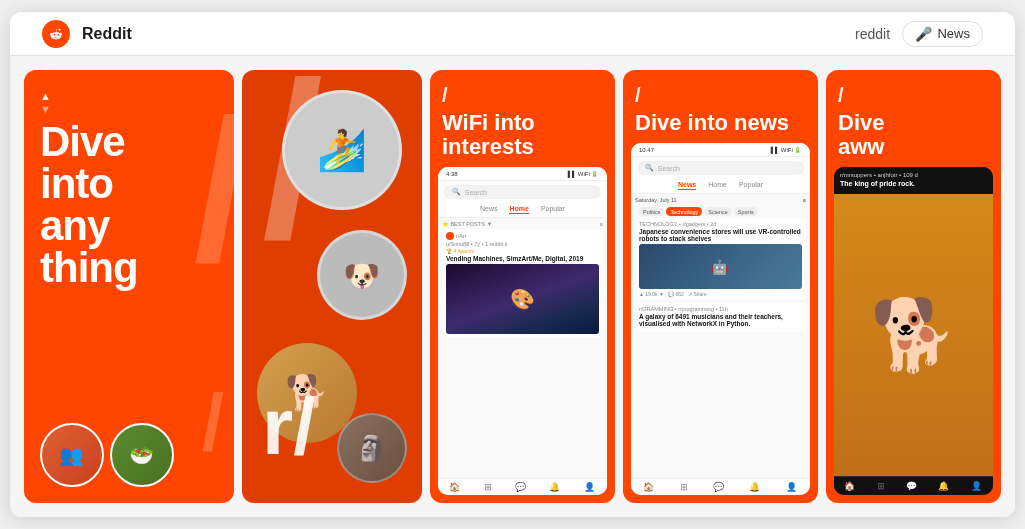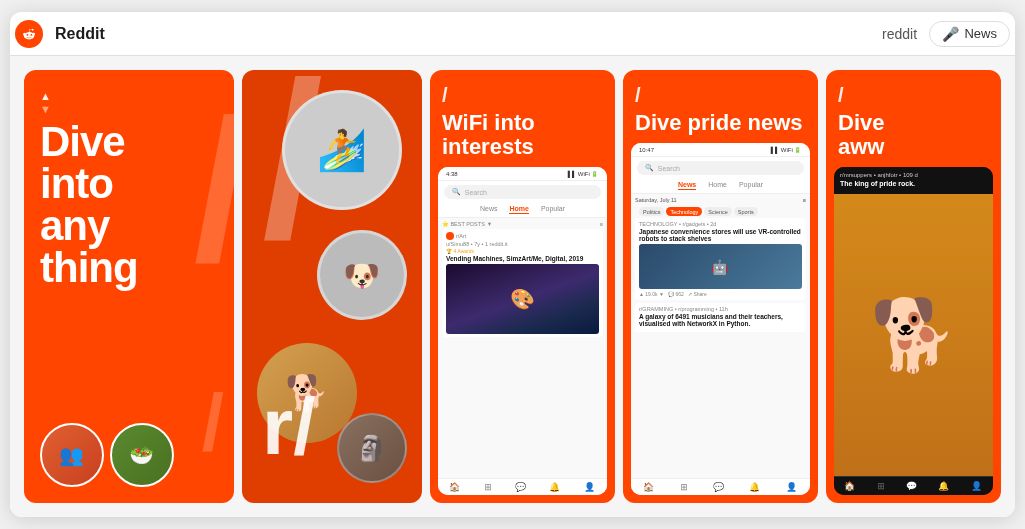--- a/index.html
+++ b/index.html
@@ -21,21 +21,21 @@
       overflow: hidden;
       display: flex;
       flex-direction: column;
     }
     .toolbar {
       height: 44px;
       background: #fff;
       border-bottom: 1px solid #e0e0e0;
       display: flex;
       align-items: center;
-      padding: 0 5px;
+      padding: 0 32px;
       gap: 12px;
       flex-shrink: 0;
     }
     .app-icon {
       width: 28px;
       height: 28px;
       border-radius: 50%;
       background: #ff4500;
       display: flex;
       align-items: center;
@@ -476,21 +476,21 @@
           <span class="nav-icon">💬</span>
           <span class="nav-icon">🔔</span>
           <span class="nav-icon">👤</span>
         </div>
       </div>
     </div>
 
     <div class="card phone-card" style="width:195px;">
       <div class="phone-header">
         <div class="phone-slash">/</div>
-        <div class="phone-title">Dive pride news</div>
+        <div class="phone-title">Dive into news</div>
       </div>
       <div class="phone-mockup">
         <div class="phone-status-bar">
           <span>10:47</span>
           <span>▌▌ WiFi 🔋</span>
         </div>
         <div class="phone-search-bar">
           <span>🔍</span>
           <span style="font-size:7px; color:#aaa;">Search</span>
         </div>

